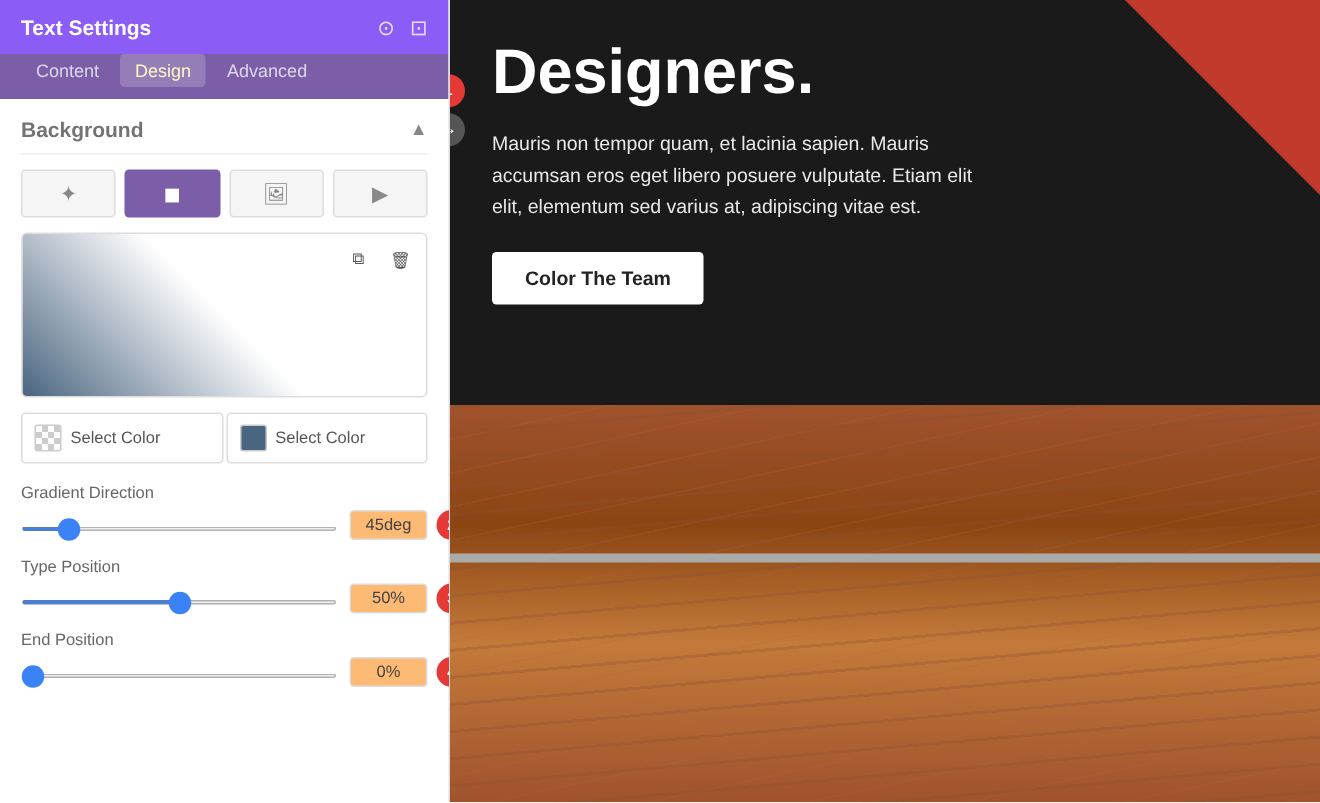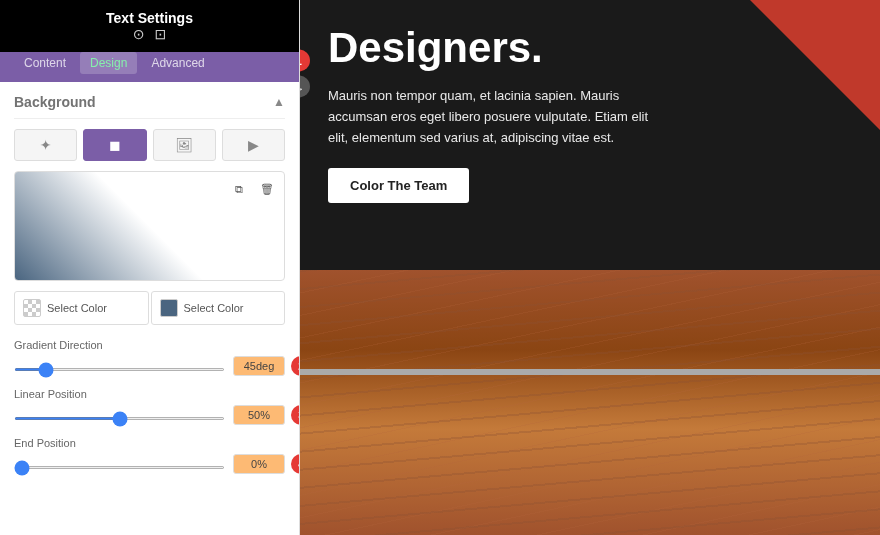--- a/index.html
+++ b/index.html
@@ -11,27 +11,26 @@
       min-width: 300px;
       background: #fff;
       display: flex;
       flex-direction: column;
       border-right: 1px solid #ddd;
       height: 535px;
       overflow: hidden;
     }
 
     .panel-header {
-      background: #000000;
+      background: #8b5cf6;
       color: white;
       padding: 10px 14px;
       display: flex;
       align-items: center;
       justify-content: space-between;
-      flex-direction: column;
     }
 
     .panel-header-title {
       font-size: 14px;
       font-weight: 600;
     }
 
     .panel-header-icons {
       display: flex;
       gap: 10px;
@@ -53,21 +52,21 @@
     .panel-tab {
       color: rgba(255,255,255,0.75);
       font-size: 12px;
       padding: 4px 10px;
       cursor: pointer;
       border-radius: 3px;
     }
 
     .panel-tab.active {
       background: rgba(255,255,255,0.2);
-      color: #86efac;
+      color: #fef9c3;
     }
 
     .panel-body {
       flex: 1;
       overflow-y: auto;
       padding: 0 14px 14px;
     }
 
     
     .section-header {
@@ -437,21 +436,21 @@
           <input type="range" min="0" max="360" value="45" style="">
         </div>
         <div style="position:relative; display:flex; align-items:center;">
           <div class="slider-input-box">45deg</div>
           <div style="width:20px; height:20px; background:#e53935; border-radius:50%; display:flex; align-items:center; justify-content:center; color:white; font-size:10px; font-weight:bold; position:absolute; right:-26px;">2</div>
         </div>
       </div>
     </div>
 
     <div class="field-row">
-      <label class="field-label">Linear Position</label>
+      <label class="field-label">Type Position</label>
       <div class="slider-container">
         <div class="slider-wrapper">
           <input type="range" min="0" max="100" value="50" style="">
         </div>
         <div style="position:relative; display:flex; align-items:center;">
           <div class="slider-input-box">50%</div>
           <div style="width:20px; height:20px; background:#e53935; border-radius:50%; display:flex; align-items:center; justify-content:center; color:white; font-size:10px; font-weight:bold; position:absolute; right:-26px;">3</div>
         </div>
       </div>
     </div>

